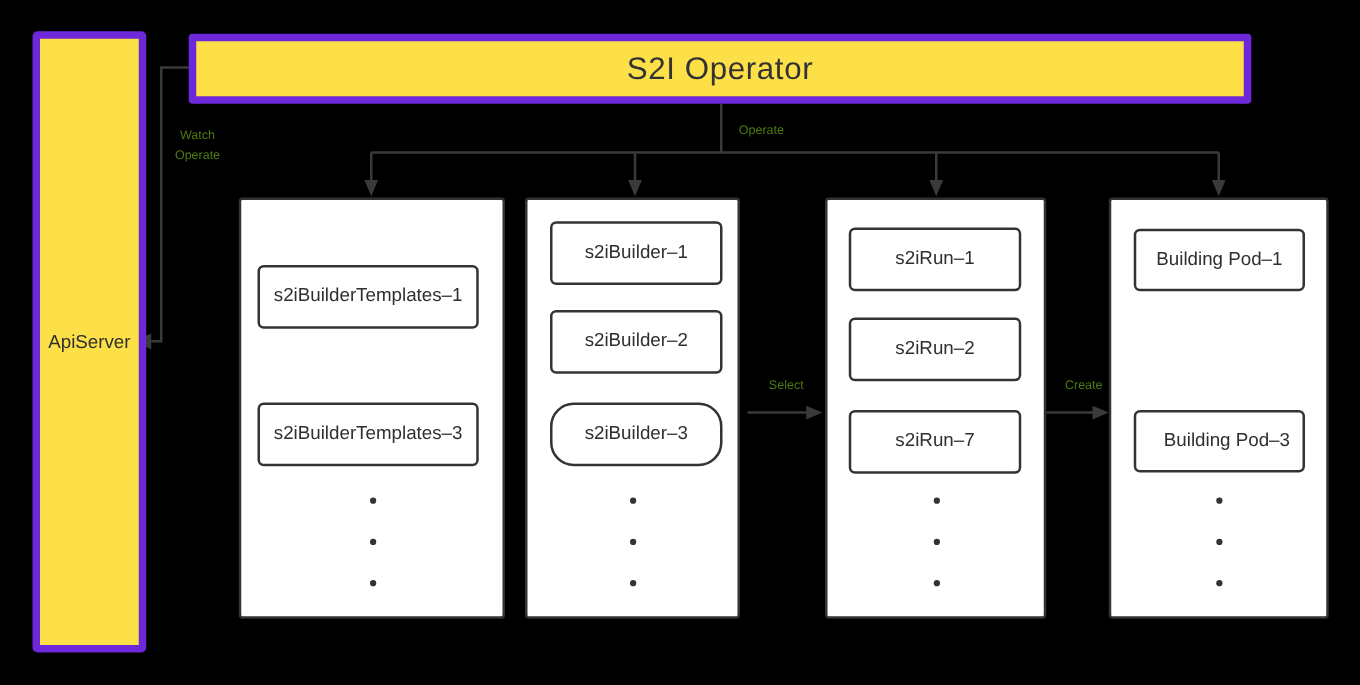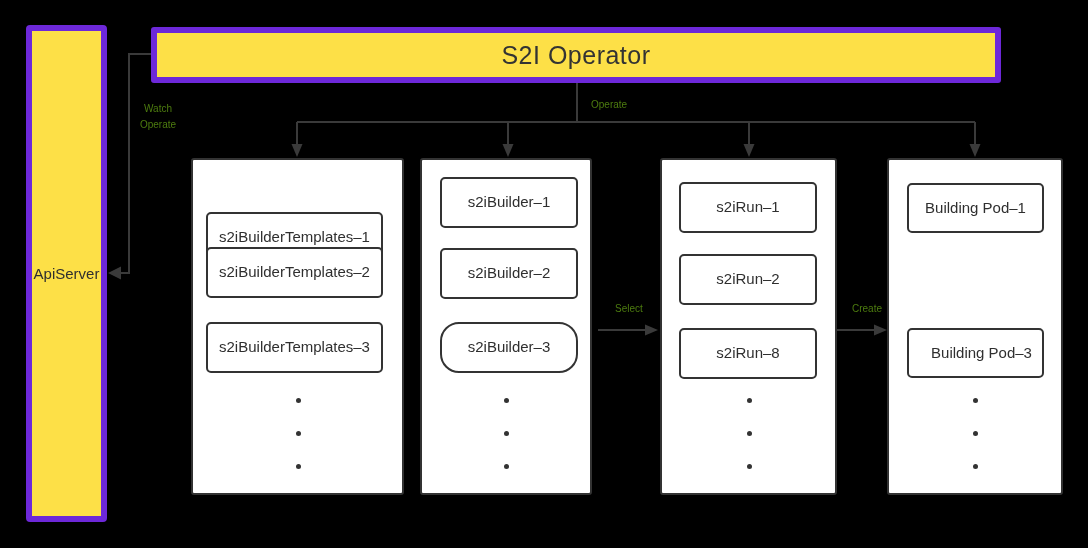--- a/index.html
+++ b/index.html
@@ -16,21 +16,21 @@
     overflow: hidden;
   }
   .box {
     position: absolute;
     background: #fde047;
     border: 6px solid #6d28d9;
     box-sizing: border-box;
     text-align: right;
   }
   .apiserver {
-    left: 26px; top: 25px; width: 81px; height: 497px;
+    left: 26px; top: 25px; width: 91px; height: 497px;
     border-radius: 4px;
     display: flex; align-items: center; justify-content: center;
     font-size: 15px; color: #2f2f2f;
   }
   .operator {
     left: 151px; top: 27px; width: 850px; height: 56px;
     border-radius: 3px;
     display: flex; align-items: center; justify-content: center;
     font-size: 25px; color: #333333; letter-spacing: 0.5px;
   }
@@ -133,40 +133,39 @@
   <div class="edge-label lbl-watch">
     <div>Watch</div>
     <div>Operate</div>
   </div>
   <div class="edge-label lbl-operate">Operate</div>
   <div class="edge-label lbl-select">Select</div>
   <div class="edge-label lbl-create">Create</div>
 
   <div class="col c1">
     <div class="node n1">s2iBuilderTemplates–1</div>
-    <div class="node n2">s2iBuilderTemplates–2</div>
     <div class="node n3">s2iBuilderTemplates–3</div>
     <div class="dot d1"></div>
     <div class="dot d2"></div>
     <div class="dot d3"></div>
   </div>
 
   <div class="col c2">
     <div class="node n1">s2iBuilder–1</div>
     <div class="node n2">s2iBuilder–2</div>
     <div class="node n3">s2iBuilder–3</div>
     <div class="dot d1"></div>
     <div class="dot d2"></div>
     <div class="dot d3"></div>
   </div>
 
   <div class="col c3">
     <div class="node n1">s2iRun–1</div>
     <div class="node n2">s2iRun–2</div>
-    <div class="node n3">s2iRun–8</div>
+    <div class="node n3">s2iRun–7</div>
     <div class="dot d1"></div>
     <div class="dot d2"></div>
     <div class="dot d3"></div>
   </div>
 
   <div class="col c4">
     <div class="node n1">Building Pod–1</div>
     <div class="node n3">Building Pod–3</div>
     <div class="dot d1"></div>
     <div class="dot d2"></div>

